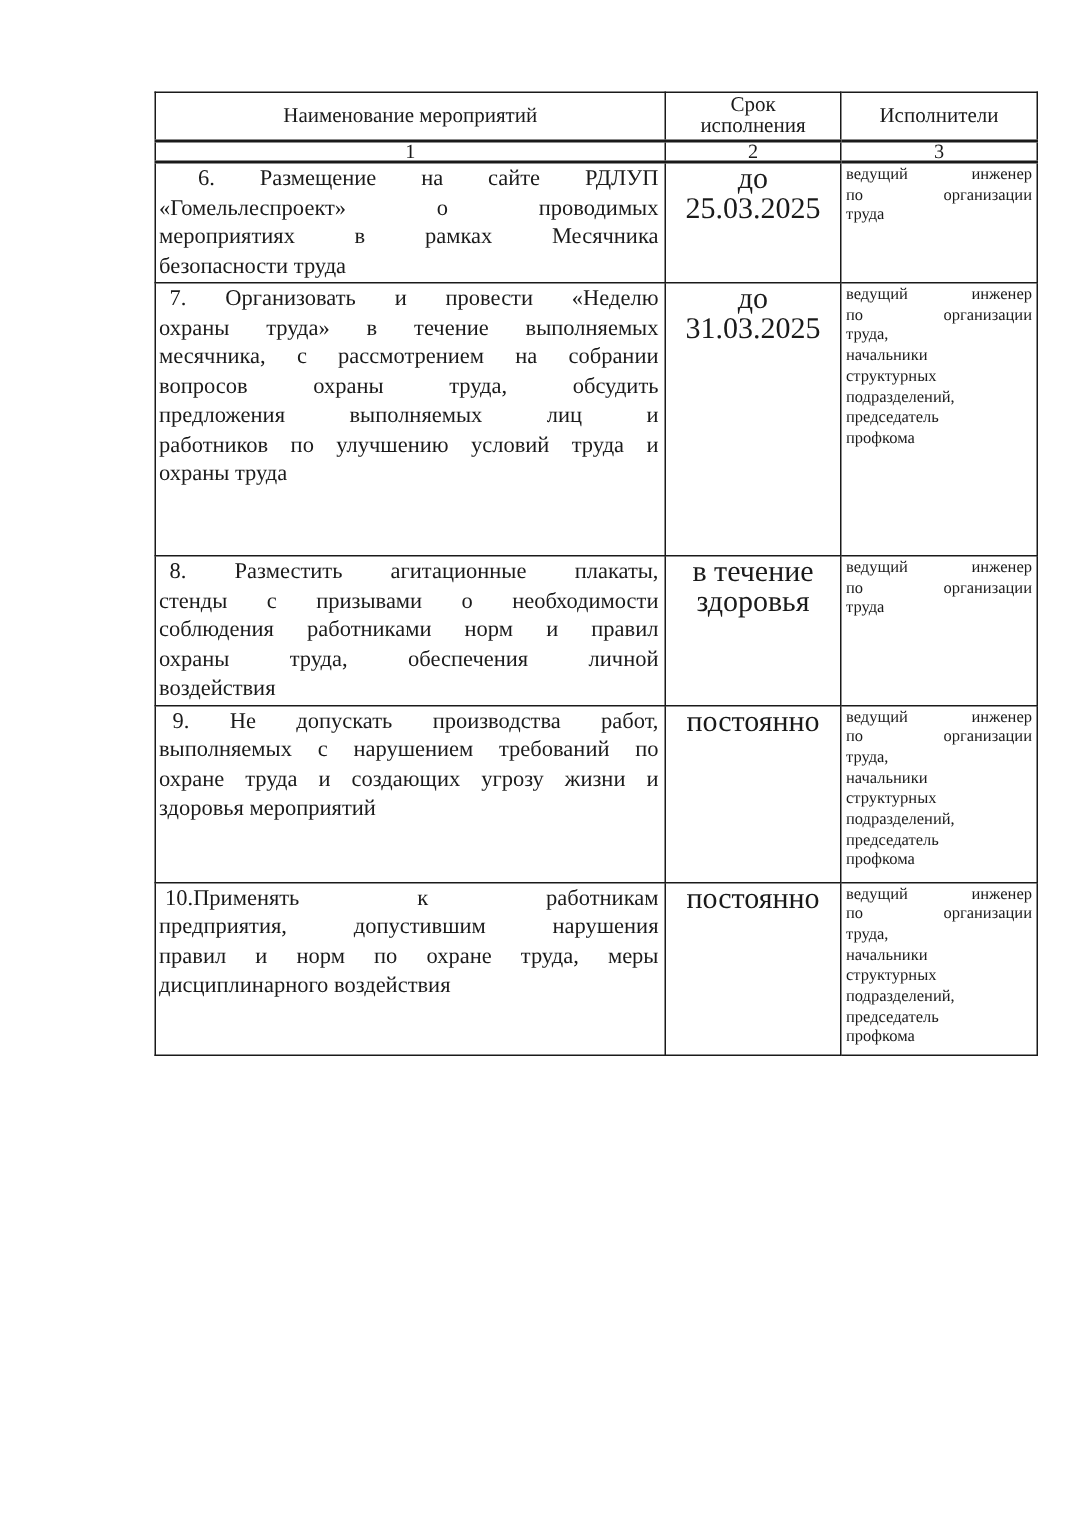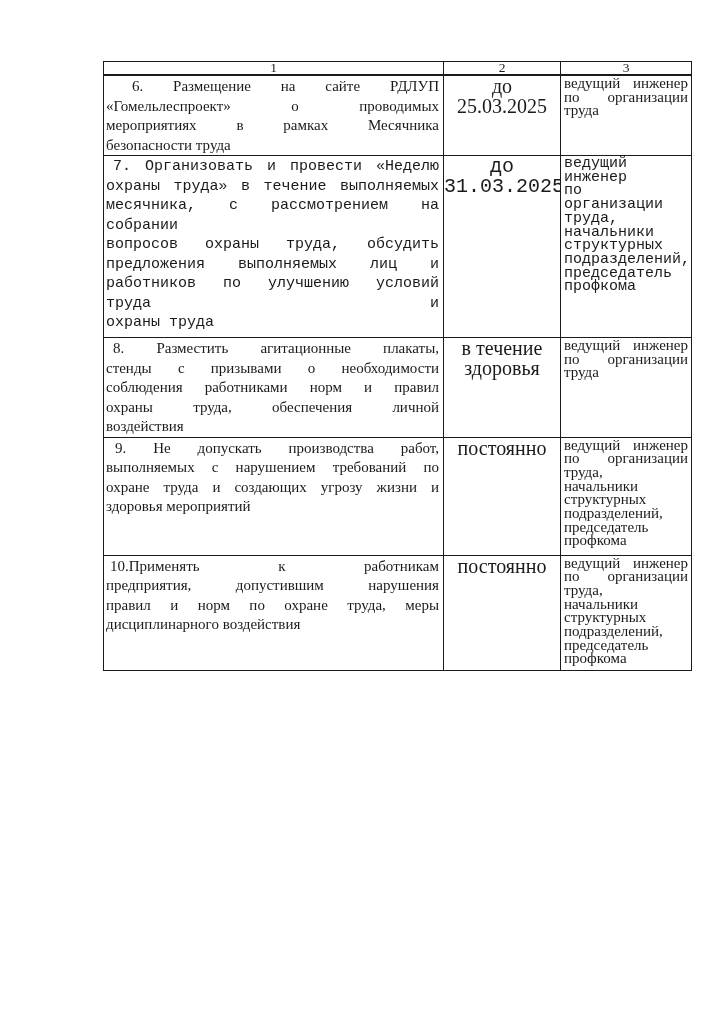--- a/index.html
+++ b/index.html
@@ -49,39 +49,45 @@
     padding: 1px 4px 0 2px;
   }
   td.term {
     font-size: 20px;
     line-height: 19.5px;
     text-align: center;
     white-space: pre-line;
     padding-top: 1px;
   }
   td.exec {
-    font-size: 15px;
+    font-size: 11px;
     line-height: 13.7px;
     padding: 1px 3px 0 3px;
     margin-top: 40px;
   }
   .tl { text-align: justify; text-align-last: justify; }
   .tl-last { text-align: center; text-align-last: left; }
 </style>
 </head>
 <body>
 
 <div class="page">
   <table class="doc">
     <colgroup>
       <col style="width:340px">
       <col style="width:117px">
       <col style="width:131px">
     </colgroup>
     <thead>
+      <tr class="hrow">
+        <th>Наименование мероприятий</th>
+        <th>Срок
+исполнения</th>
+        <th>Исполнители</th>
+      </tr>
       <tr class="nrow">
         <td>1</td>
         <td>2</td>
         <td>3</td>
       </tr>
     </thead>
     <tbody id="tbody">
         <tr style="height: 80px;">
           <td class="name">
             <div class="tl" style="padding-left: 26px;">6. Размещение на сайте РДЛУП</div>
@@ -90,21 +96,21 @@
             <div class="tl tl-last">безопасности труда</div>
           </td>
           <td class="term">до
 25.03.2025</td>
           <td class="exec">
             <div class="tl">ведущий инженер</div>
             <div class="tl">по организации</div>
             <div class="tl tl-last">труда</div>
           </td>
         </tr>
-        <tr style="height: 182px; font-family: Liberation Mono, monospace;">
+        <tr style="height: 182px;">
           <td class="name">
             <div class="tl" style="padding-left: 7px;">7. Организовать и провести «Неделю</div>
             <div class="tl">охраны труда» в течение выполняемых</div>
             <div class="tl">месячника, с рассмотрением на собрании</div>
             <div class="tl">вопросов охраны труда, обсудить</div>
             <div class="tl">предложения выполняемых лиц и</div>
             <div class="tl">работников по улучшению условий труда и</div>
             <div class="tl tl-last">охраны труда</div>
           </td>
           <td class="term">до

